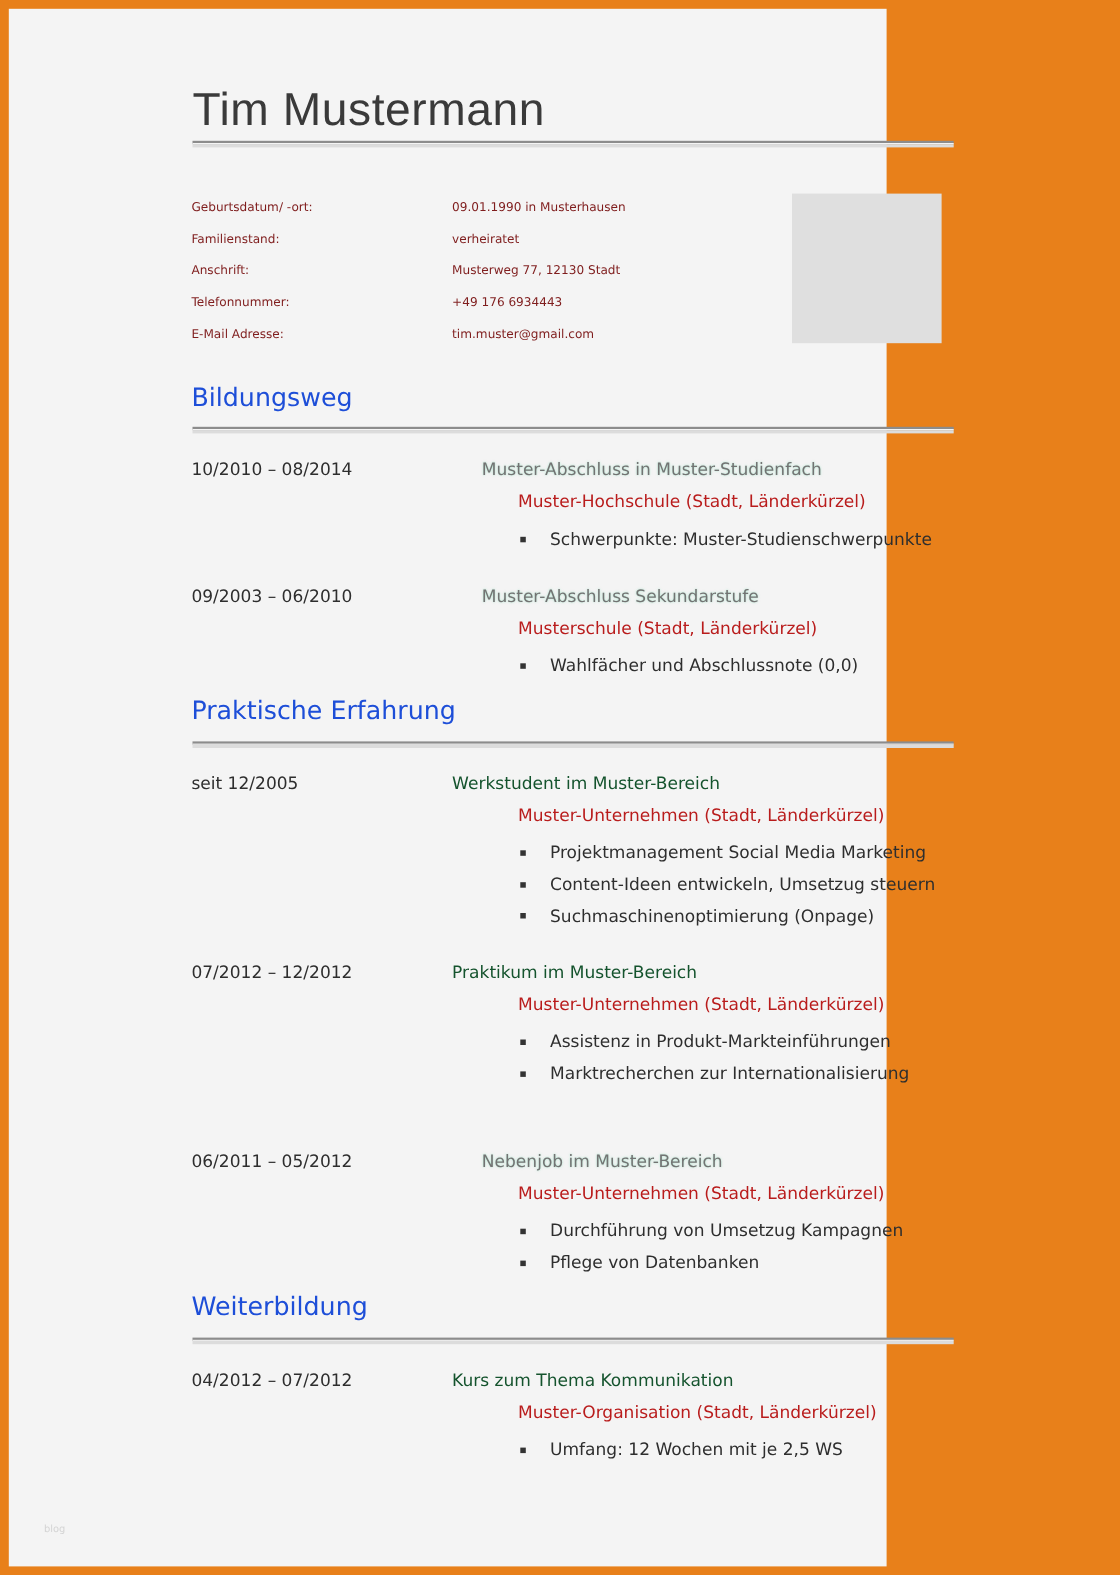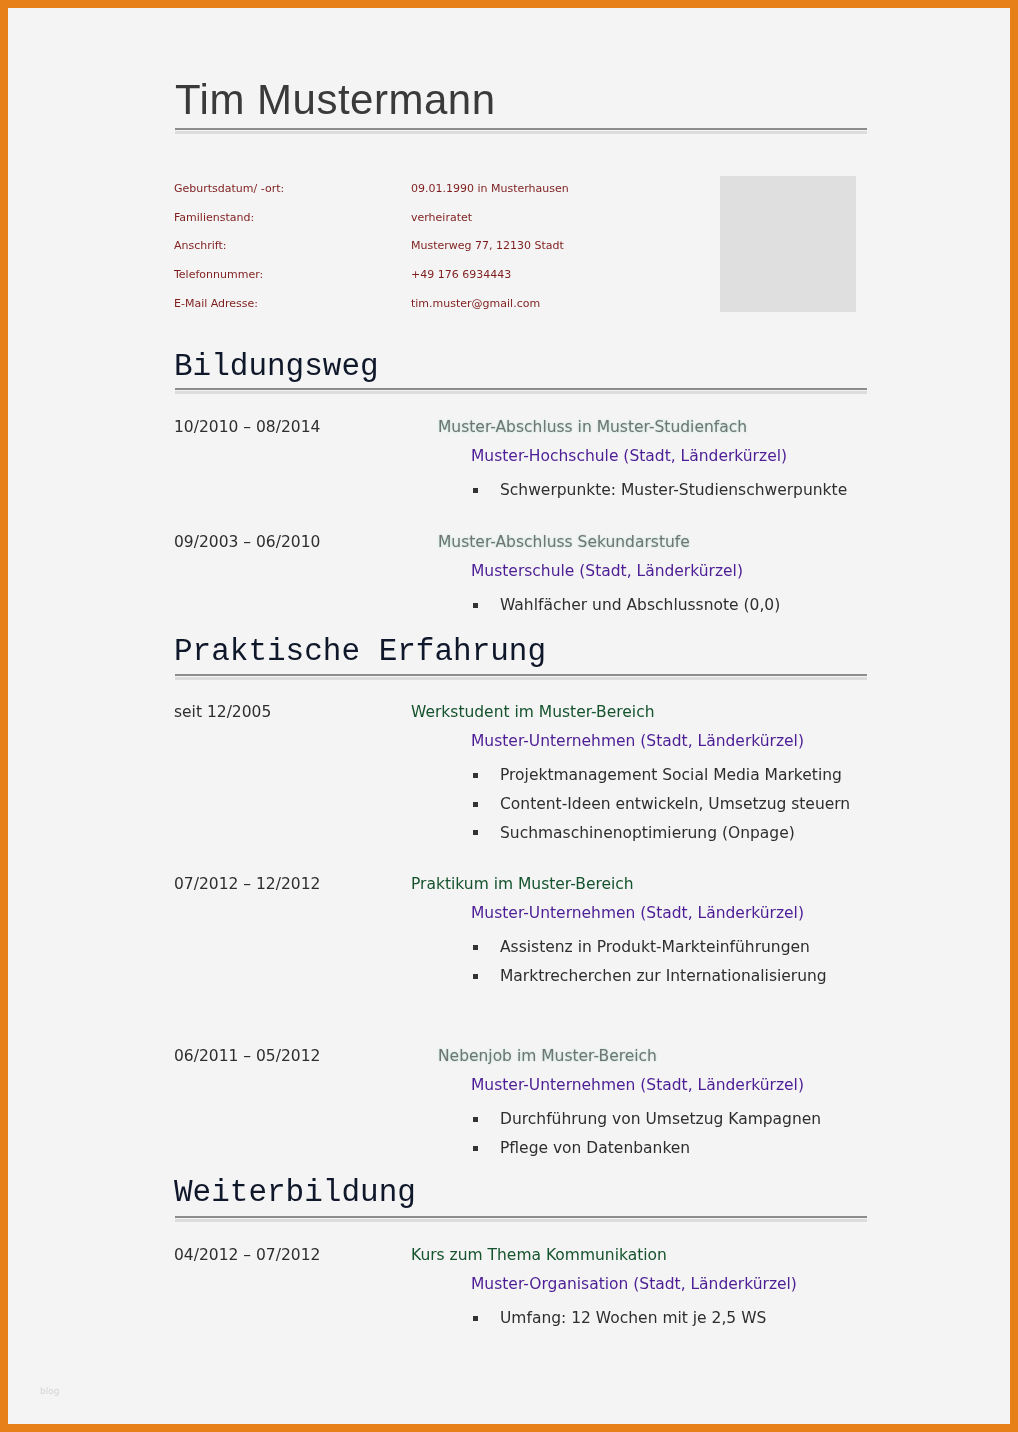--- a/index.html
+++ b/index.html
@@ -4,21 +4,21 @@
   <style>
     html, body { margin: 0; padding: 0; }
     body {
       width: 1018px; height: 1432px;
       background: #e8801a;
       position: relative; overflow: hidden;
       font-family: "DejaVu Sans", sans-serif;
     }
     .page {
       position: absolute; left: 8px; top: 8px;
-      width: 1002px; height: 1416px;
+      width: 798px; height: 1416px;
       background: #f4f4f4;
     }
     .name {
       position: absolute; left: 167px; top: 68px;
       font-family: "Liberation Sans", sans-serif;
       font-size: 42px; color: #3a3a3a; letter-spacing: 0.5px;
       margin: 0; font-weight: normal;
     }
     .rule {
       position: absolute; left: 167px; width: 692px;
@@ -33,35 +33,35 @@
       display: flex; height: 28.8px; align-items: center;
       font-size: 11px; color: #7f1d1d;
     }
     .plabel { width: 237px; }
     .photo {
       position: absolute; left: 712px; top: 168px;
       width: 136px; height: 136px; background: #dfdfdf;
     }
     .section-title {
       position: absolute; left: 166px;
-      font-size: 31px; color: #0f172a; margin: 0; font-weight: normal; font-family: Liberation Mono, monospace;
+      font-size: 23px; color: #1d4ed8; margin: 0; font-weight: normal;
     }
     .entry { position: absolute; left: 166px; width: 700px; }
     .edate {
       position: absolute; left: 0; top: 0;
       font-size: 15.5px; color: #2e2e2e;
     }
     .etitle {
       position: absolute; left: 237px; top: 0;
       font-size: 15.5px; color: #14532d; white-space: nowrap;
     }
     .etitle.green { color: #737373; text-shadow: 0 0 2px rgba(90,210,160,0.55); padding-left: 27px; }
     .eorg {
       position: absolute; left: 297px; top: 29px;
-      font-size: 15.5px; color: #4c1d95; white-space: nowrap;
+      font-size: 15.5px; color: #b91c1c; white-space: nowrap;
     }
     .bullets {
       position: absolute; left: 297px; top: 58px;
       margin: 0; padding: 0; list-style: none;
     }
     .bullets li {
       height: 28.8px; display: flex; align-items: center;
       font-size: 15.5px; color: #2e2e2e; white-space: nowrap;
     }
     .bul {

